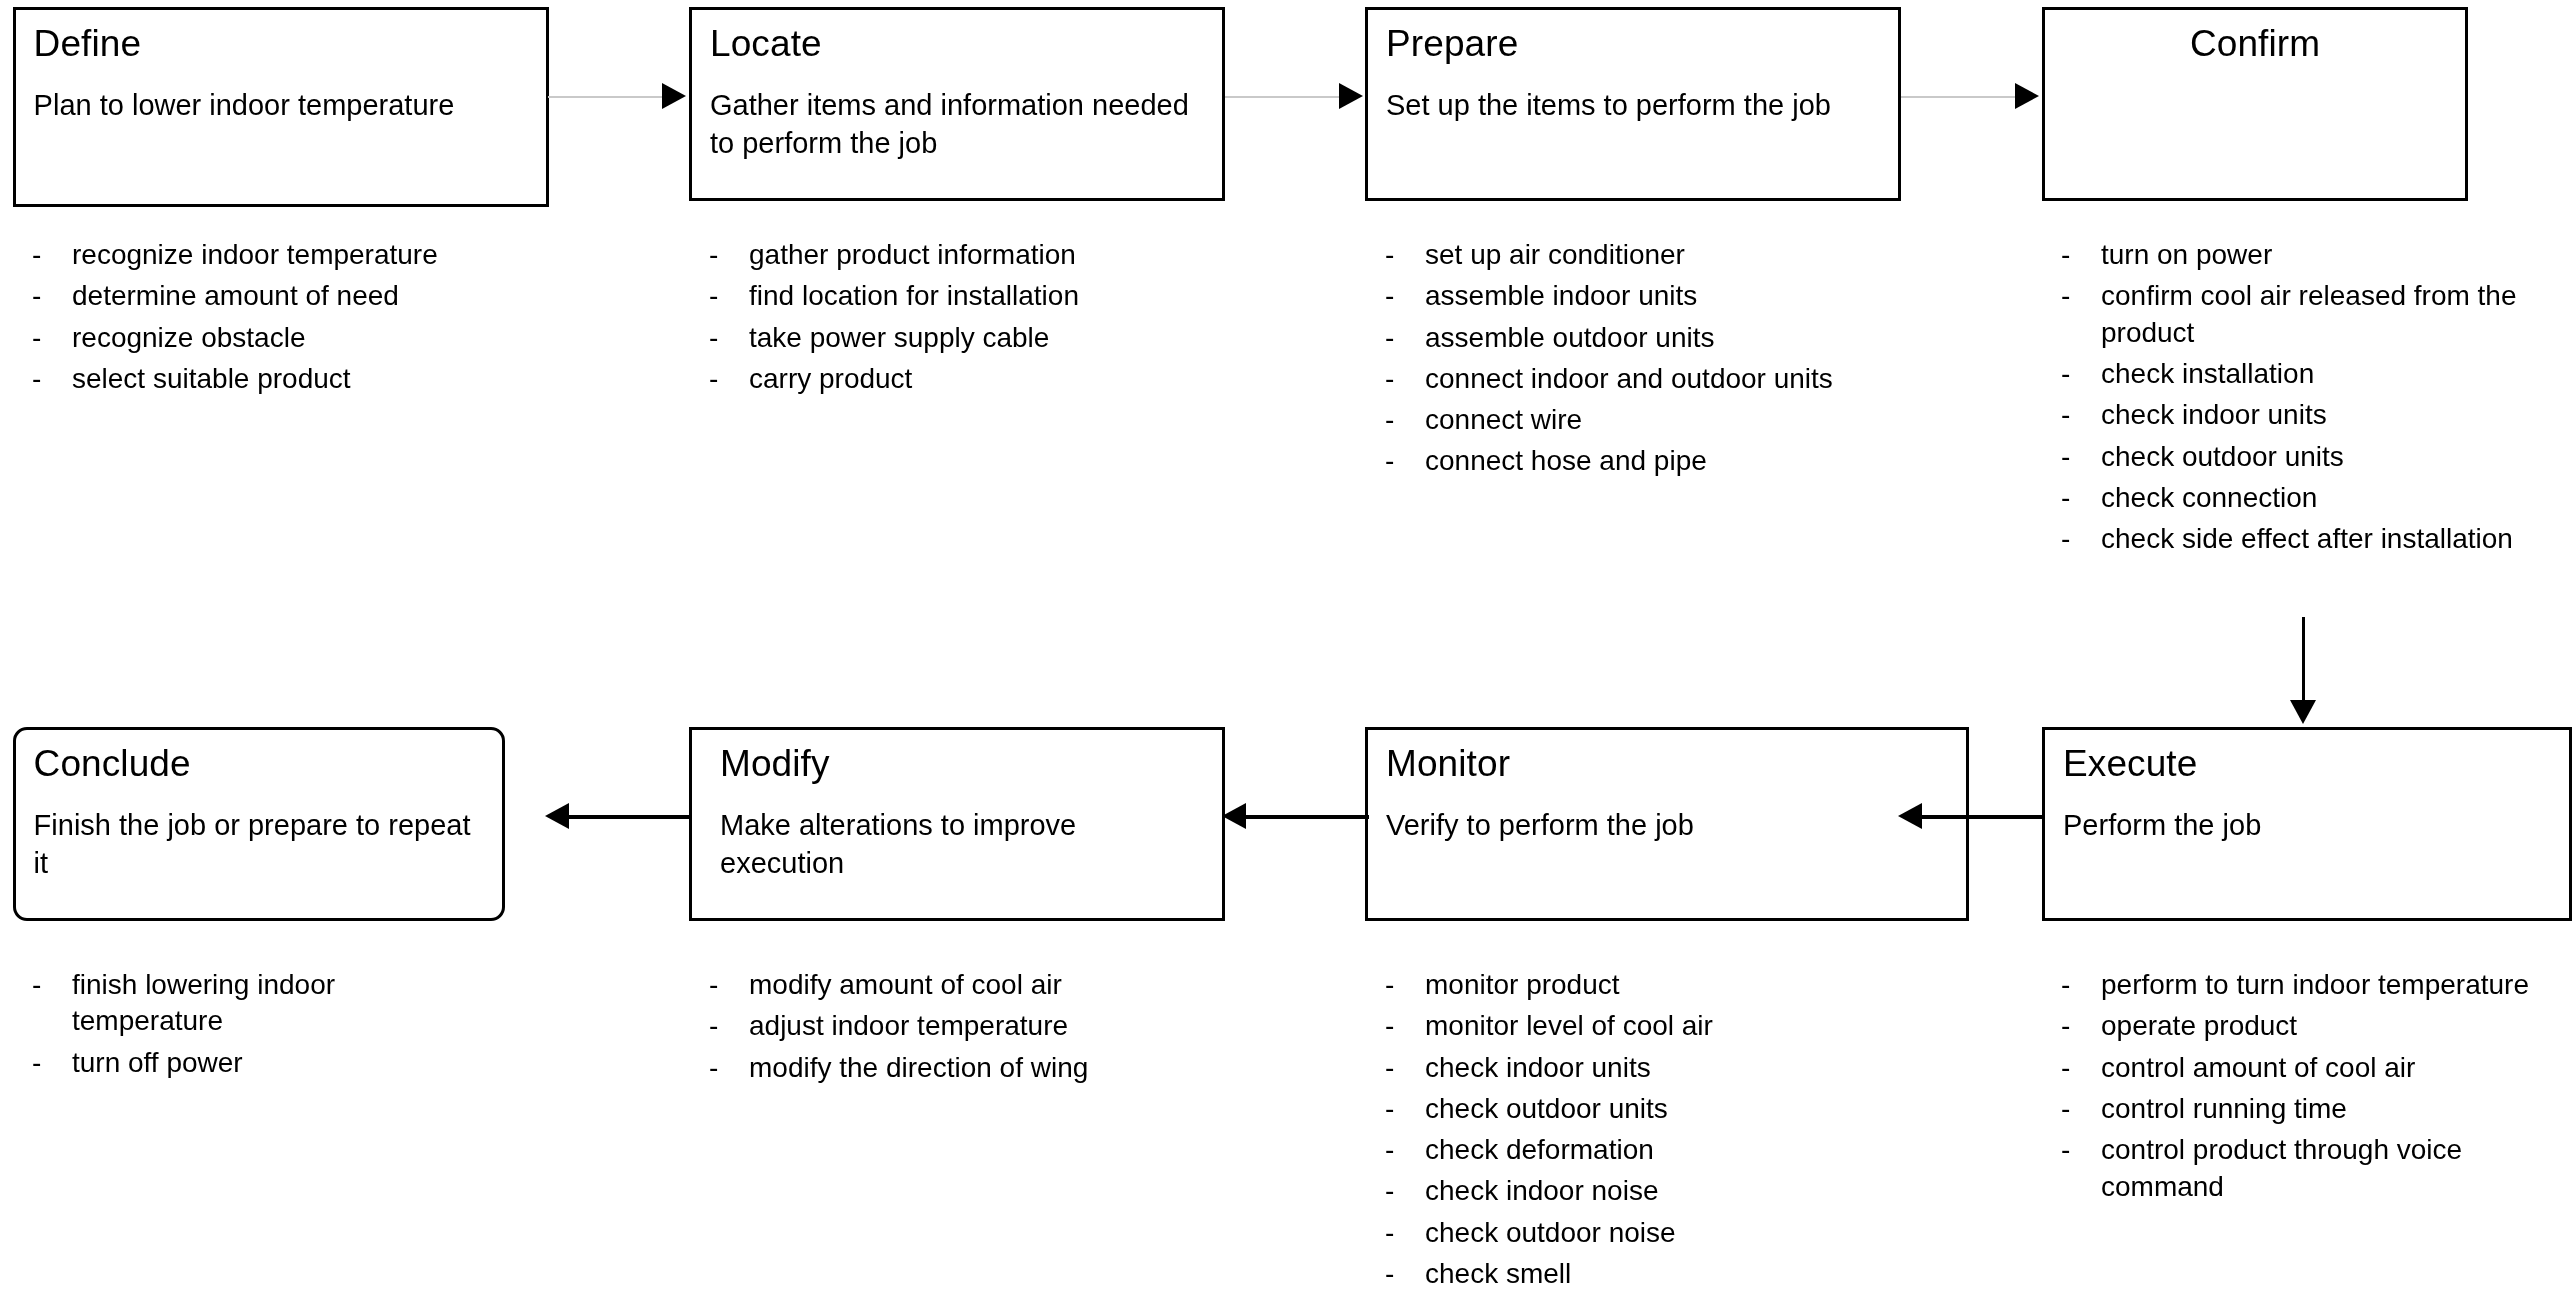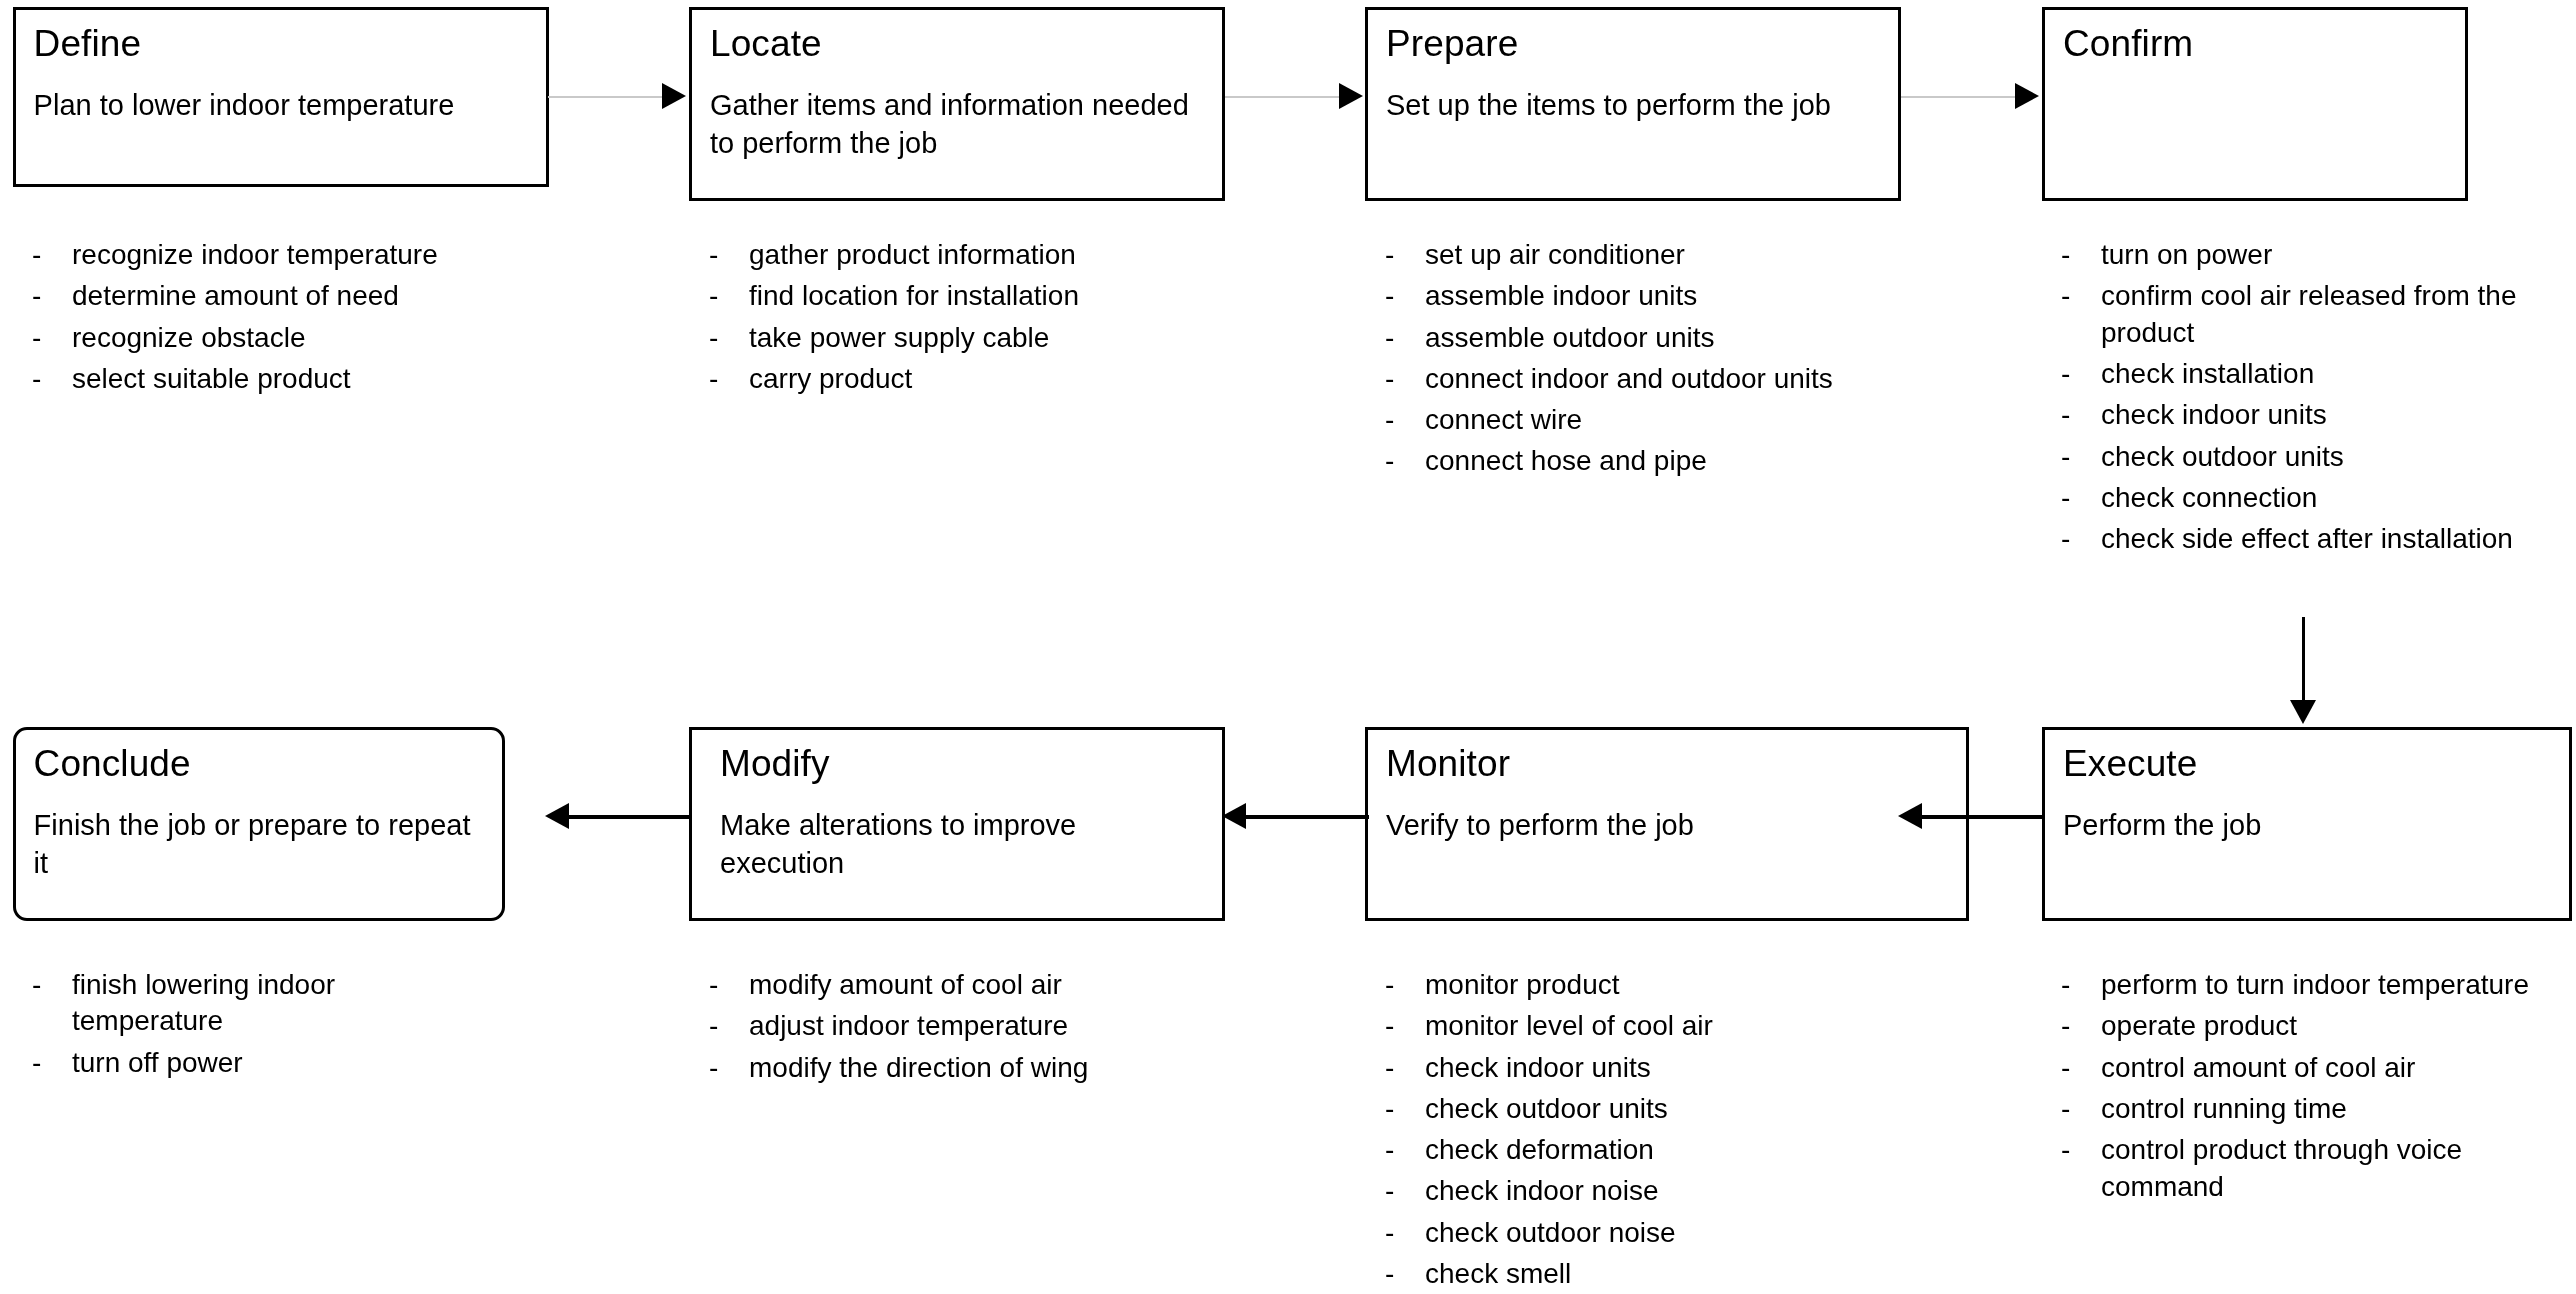--- a/index.html
+++ b/index.html
@@ -101,21 +101,21 @@
     border-right: 13.2px solid transparent;
     border-top: 24px solid #000000;
   }
 </style>
 </head>
 <body>
 
 <div id="canvas">
 
   <div class="stage" style="left:12.6px; top:7px;">
-    <div class="stage-box" style="width:536px; height:180px;">
+    <div class="stage-box" style="width:536px; height:200px;">
       <div class="stage-title">Define</div>
       <div class="stage-desc">Plan to lower indoor temperature</div>
     </div>
   </div>
   <div class="stage-list" style="left:32px; top:237px; width:502px;">
     <div class="bullet-row">
       <span class="bullet-dash">-</span>
       <span class="bullet-text">recognize indoor temperature</span>
     </div>
     <div class="bullet-row">
@@ -184,21 +184,21 @@
       <span class="bullet-dash">-</span>
       <span class="bullet-text">connect wire</span>
     </div>
     <div class="bullet-row">
       <span class="bullet-dash">-</span>
       <span class="bullet-text">connect hose and pipe</span>
     </div>
   </div>
 
   <div class="stage" style="left:2042px; top:7px;">
-    <div class="stage-box" style="width:426px; height:194px;">
+    <div class="stage-box" style="width:426px; height:194px;text-align:center;">
       <div class="stage-title">Confirm</div>
     </div>
   </div>
   <div class="stage-list" style="left:2061px; top:237px; width:488px;">
     <div class="bullet-row">
       <span class="bullet-dash">-</span>
       <span class="bullet-text">turn on power</span>
     </div>
     <div class="bullet-row">
       <span class="bullet-dash">-</span>

